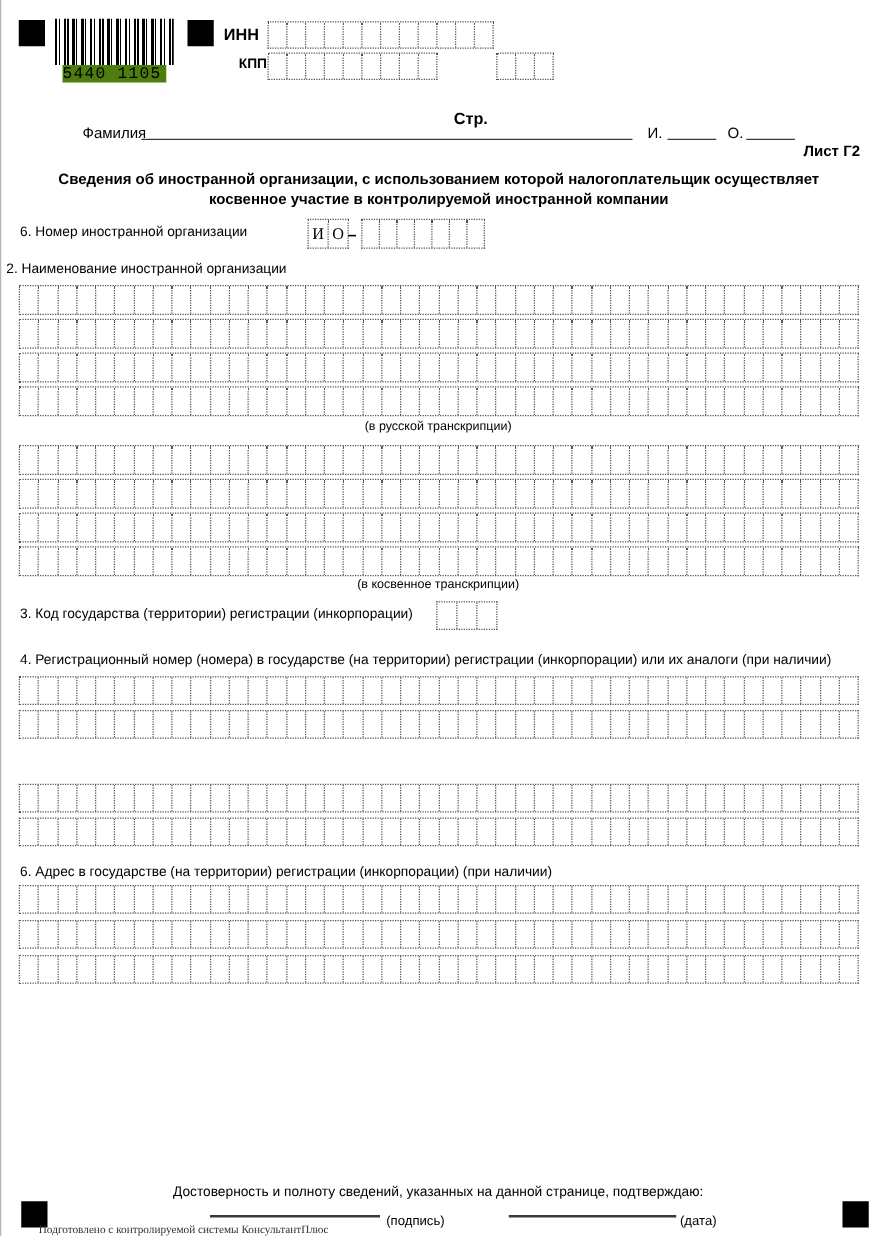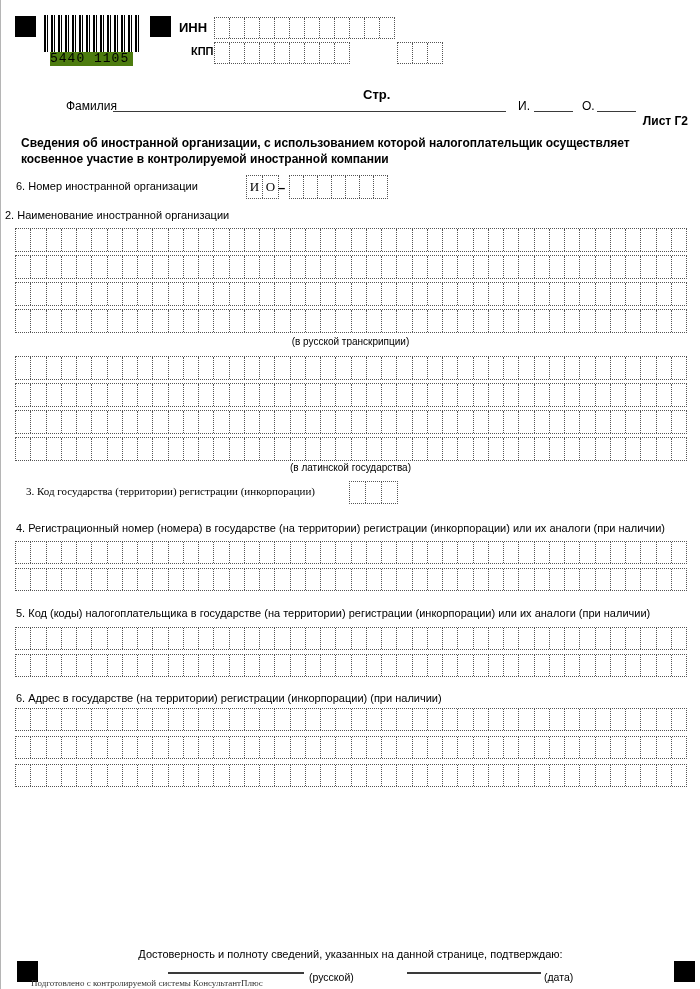--- a/index.html
+++ b/index.html
@@ -28,21 +28,21 @@
   .cellstrip .cell{flex:1 1 0;border-left:1px dotted #555;}
   .cellstrip .cell:first-child{border-left:none;}
   .cellstrip .pcell{display:flex;align-items:center;justify-content:center;
     width:15px;font-family:"Liberation Serif", serif;font-size:13px;
     border-left:1px dotted #555;}
   .cellstrip .pcell:first-child{border-left:none;}
 
   .grid{position:absolute;display:flex;flex-direction:column;width:672px;left:14px;}
   .grid .cellstrip{position:relative;width:100%;}
   .caption{position:absolute;left:0;right:0;text-align:center;font-size:10px;}
-  .title{position:absolute;left:20px;width:660px;
+  .title{position:absolute;left:20px;width:660px;text-align:center;
     font-size:12px;font-weight:bold;line-height:1.3;}
   .confirm{position:absolute;left:0;right:0;text-align:center;font-size:11px;}
   .smallcap{position:absolute;font-size:10.5px;white-space:nowrap;}
   .consult{position:absolute;font-family:"Liberation Serif", serif;
     font-size:9px;color:#333;white-space:nowrap;}
   .dash{position:absolute;font-size:13px;font-weight:bold;}
 </style>
 </head>
 <body>
 
@@ -490,23 +490,23 @@
         <div class="cell"></div>
         <div class="cell"></div>
         <div class="cell"></div>
         <div class="cell"></div>
         <div class="cell"></div>
         <div class="cell"></div>
         <div class="cell"></div>
         <div class="cell"></div>
       </div>
   </div>
-  <div class="caption" style="top:462px;">(в латинской государства)</div>
-
-  <div class="lbl" style="left:25px;top:485px;font-family:Liberation Serif, serif;">3. Код государства (территории) регистрации (инкорпорации)</div>
+  <div class="caption" style="top:462px;">(в косвенное транскрипции)</div>
+
+  <div class="lbl" style="left:15px;top:485px;">3. Код государства (территории) регистрации (инкорпорации)</div>
   <div class="cellstrip" style="left:348px;top:481px;width:49px;height:23px;">
       <div class="cell"></div>
       <div class="cell"></div>
       <div class="cell"></div>
     </div>
 
   <div class="lbl" style="left:15px;top:522px;">4. Регистрационный номер (номера) в государстве (на территории) регистрации (инкорпорации) или их аналоги (при наличии)</div>
   <div class="grid" style="top:541px;gap:4px;">
     <div class="cellstrip" style="height:23px;">
         <div class="cell"></div>
@@ -595,21 +595,20 @@
         <div class="cell"></div>
         <div class="cell"></div>
         <div class="cell"></div>
         <div class="cell"></div>
         <div class="cell"></div>
         <div class="cell"></div>
         <div class="cell"></div>
       </div>
   </div>
 
-  <div class="lbl" style="left:15px;top:607px;">5. Код (коды) налогоплательщика в государстве (на территории) регистрации (инкорпорации) или их аналоги (при наличии)</div>
   <div class="grid" style="top:627px;gap:4px;">
     <div class="cellstrip" style="height:23px;">
         <div class="cell"></div>
         <div class="cell"></div>
         <div class="cell"></div>
         <div class="cell"></div>
         <div class="cell"></div>
         <div class="cell"></div>
         <div class="cell"></div>
         <div class="cell"></div>
@@ -836,21 +835,21 @@
         <div class="cell"></div>
         <div class="cell"></div>
         <div class="cell"></div>
         <div class="cell"></div>
       </div>
   </div>
 
   <div class="confirm" style="top:948px;">Достоверность и полноту сведений, указанных на данной странице, подтверждаю:</div>
 
   <div class="thickline" style="left:167px;top:958px;width:136px;"></div>
-  <div class="smallcap" style="left:308px;top:971px;">(русской)</div>
+  <div class="smallcap" style="left:308px;top:971px;">(подпись)</div>
 
   <div class="thickline" style="left:406px;top:958px;width:134px;"></div>
   <div class="smallcap" style="left:543px;top:971px;">(дата)</div>
 
   <div class="sq" style="left:16px;top:961px;"></div>
   <div class="sq" style="left:673px;top:961px;"></div>
 
   <div class="consult" style="left:30px;top:978px;">Подготовлено с контролируемой системы КонсультантПлюс</div>
 
 </div>

